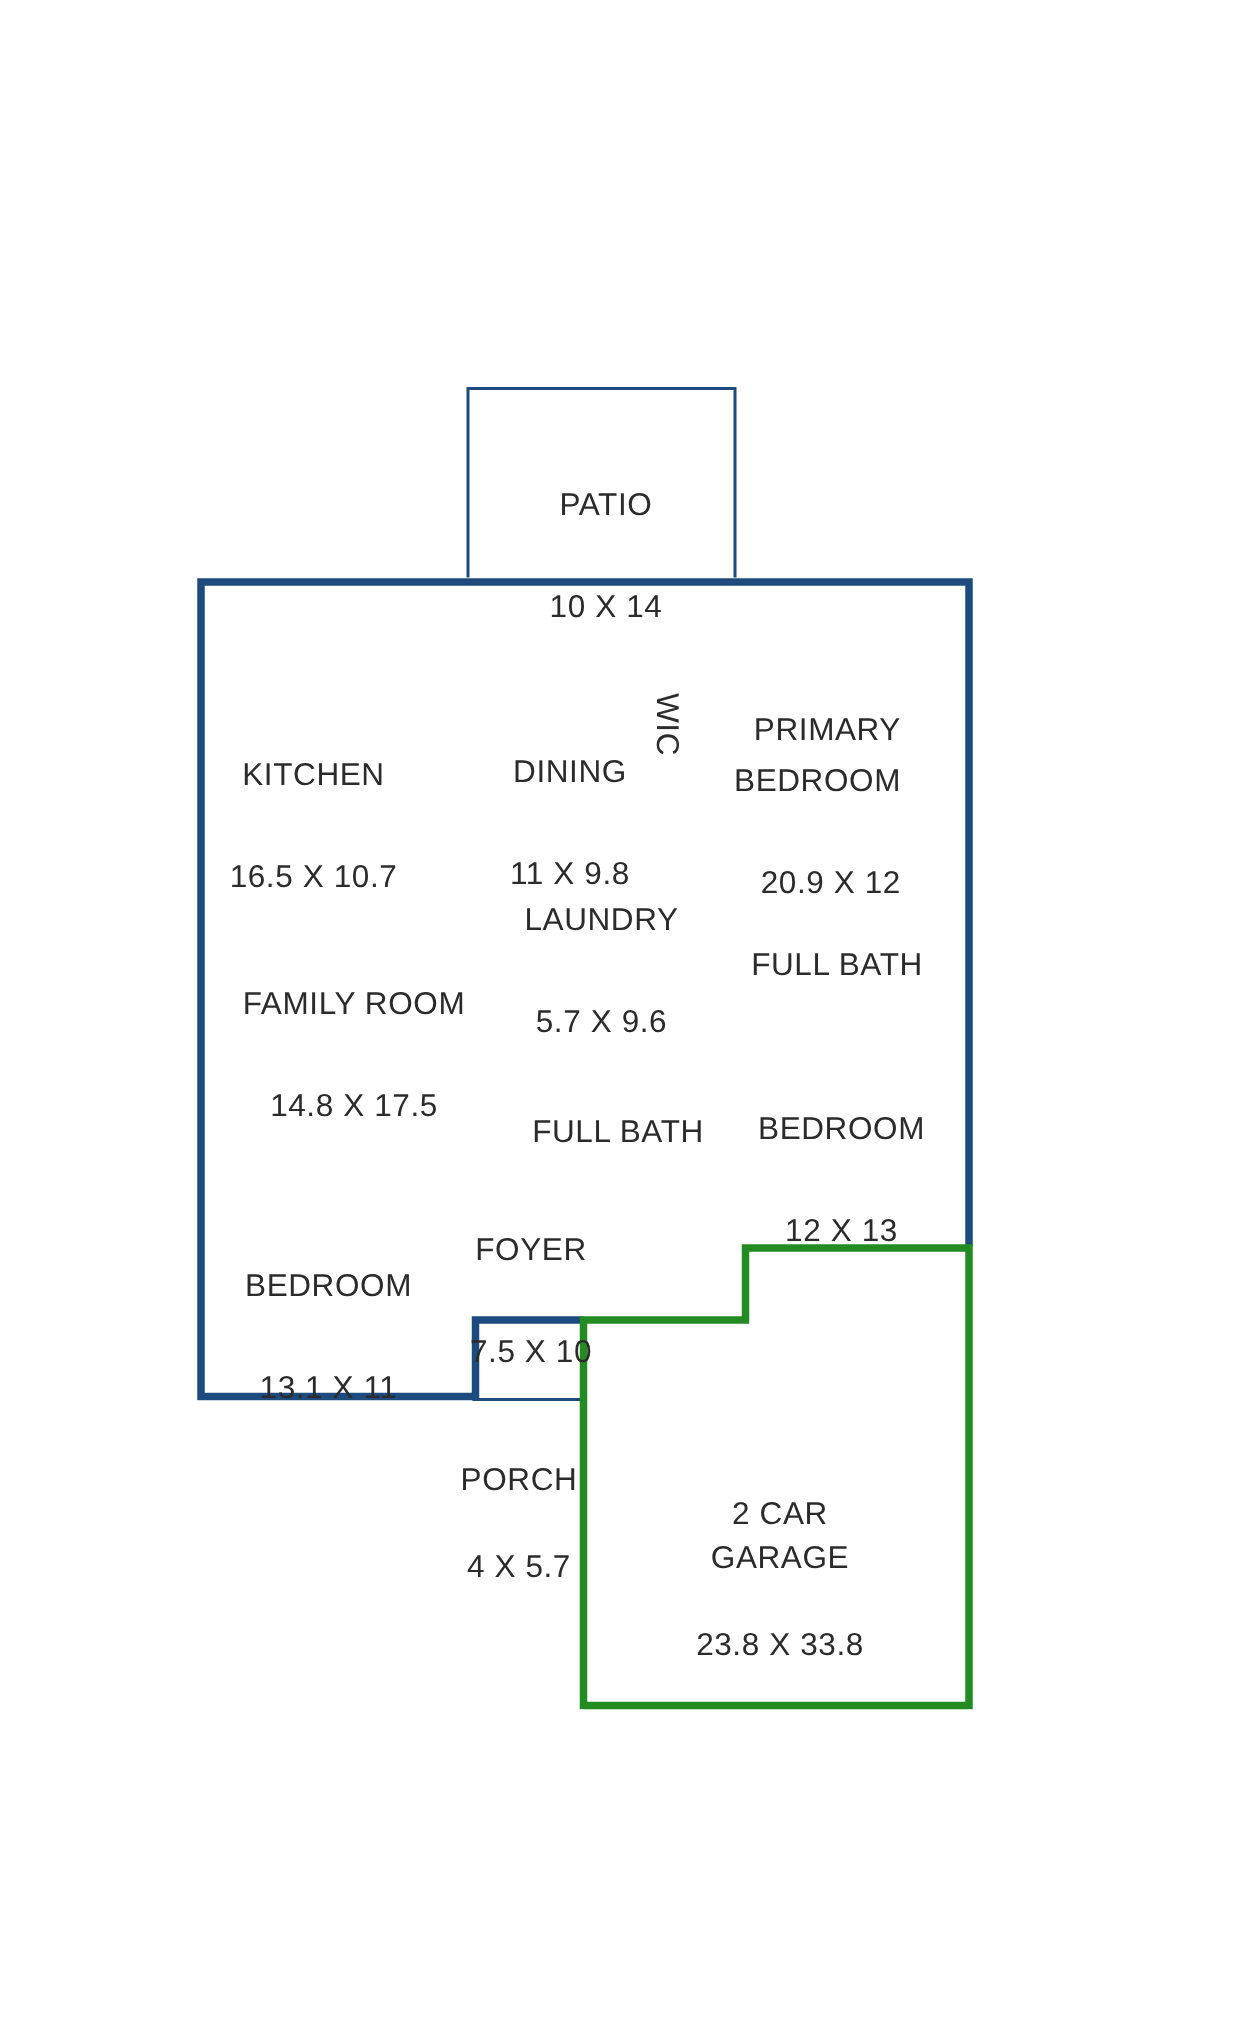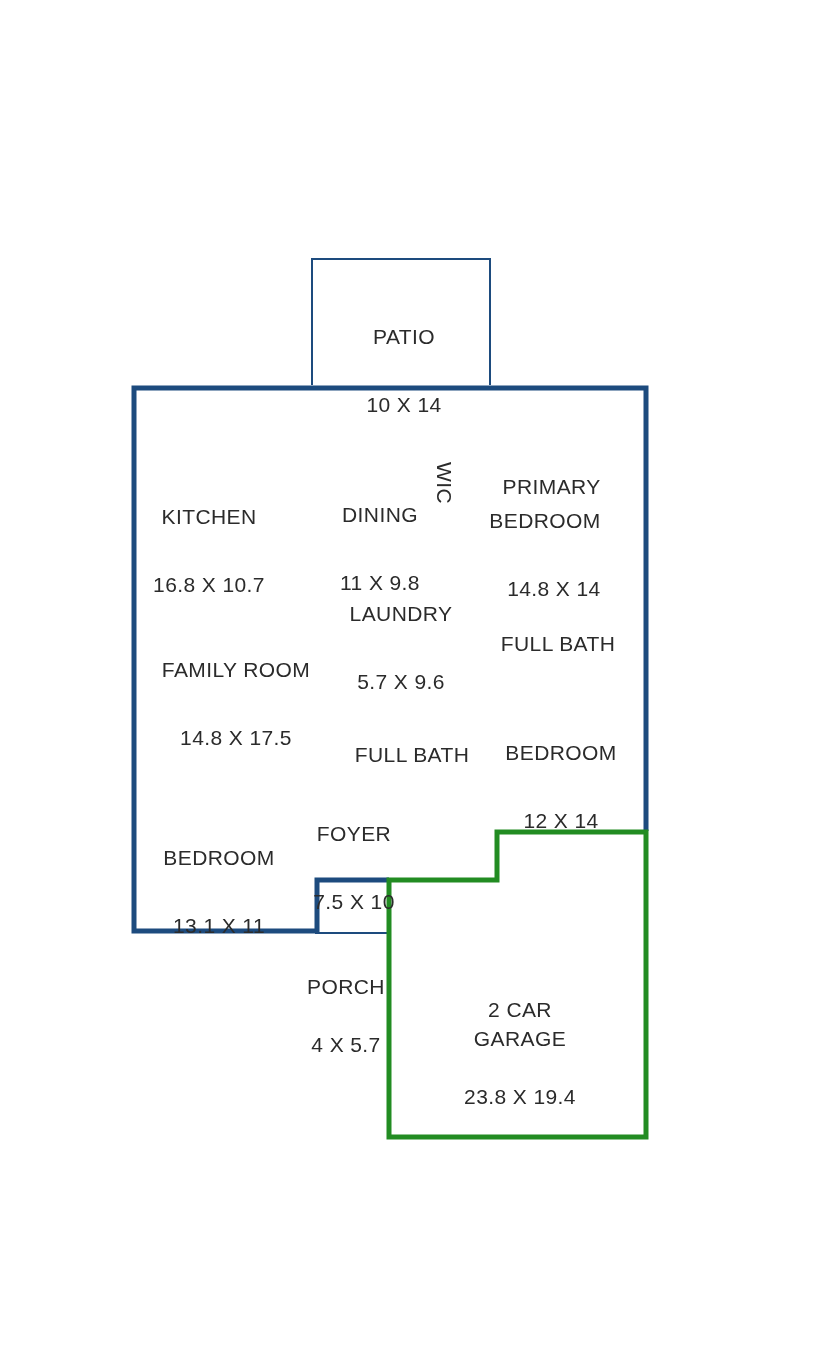--- a/index.html
+++ b/index.html
@@ -56,36 +56,36 @@
     <path d="M 389 880 L 497 880 L 497 832 L 646 832 L 646 1137 L 389 1137 Z" fill="none" stroke-width="5" stroke-linejoin="miter" stroke="#228c22"></path>
   </svg>
 
   <div class="room" style="left:404px; top:286px;">
     <span class="name">PATIO</span>
     <span class="dims">10 X 14</span>
   </div>
 
   <div class="room" style="left:209px; top:466px;">
     <span class="name">KITCHEN</span>
-    <span class="dims">16.8 X 10.7</span>
+    <span class="dims">16.5 X 10.7</span>
   </div>
 
   <div class="room" style="left:356px; top:464px;margin-left:24px;">
     <span class="name">DINING</span>
     <span class="dims">11 X 9.8</span>
   </div>
 
   <div class="room wic" style="left:444px; top:483px;">
     <span class="name">WIC</span>
   </div>
 
   <div class="room" style="left:545px; top:436px;text-align:right;">
     <span class="name">PRIMARY
 BEDROOM</span>
-    <span class="dims">14.8 X 14</span>
+    <span class="dims">20.9 X 12</span>
   </div>
 
   <div class="room" style="left:401px; top:563px;">
     <span class="name">LAUNDRY</span>
     <span class="dims">5.7 X 9.6</span>
   </div>
 
   <div class="room" style="left:558px; top:593px;">
     <span class="name">FULL BATH</span>
   </div>
@@ -94,39 +94,39 @@
     <span class="name">FAMILY ROOM</span>
     <span class="dims">14.8 X 17.5</span>
   </div>
 
   <div class="room" style="left:412px; top:704px;">
     <span class="name">FULL BATH</span>
   </div>
 
   <div class="room" style="left:561px; top:702px;">
     <span class="name">BEDROOM</span>
-    <span class="dims">12 X 14</span>
+    <span class="dims">12 X 13</span>
   </div>
 
   <div class="room" style="left:354px; top:783px;">
     <span class="name">FOYER</span>
     <span class="dims">7.5 X 10</span>
   </div>
 
   <div class="room" style="left:219px; top:807px;">
     <span class="name">BEDROOM</span>
     <span class="dims">13.1 X 11</span>
   </div>
 
   <div class="room tight" style="left:346px; top:943px;">
     <span class="name">PORCH</span>
     <span class="dims">4 X 5.7</span>
   </div>
 
   <div class="room tight" style="left:520px; top:966px;">
     <span class="name">2 CAR
 GARAGE</span>
-    <span class="dims">23.8 X 19.4</span>
+    <span class="dims">23.8 X 33.8</span>
   </div>
 
   <div class="watermark">DMLS</div>
 
 </div>
 
 </body></html>

